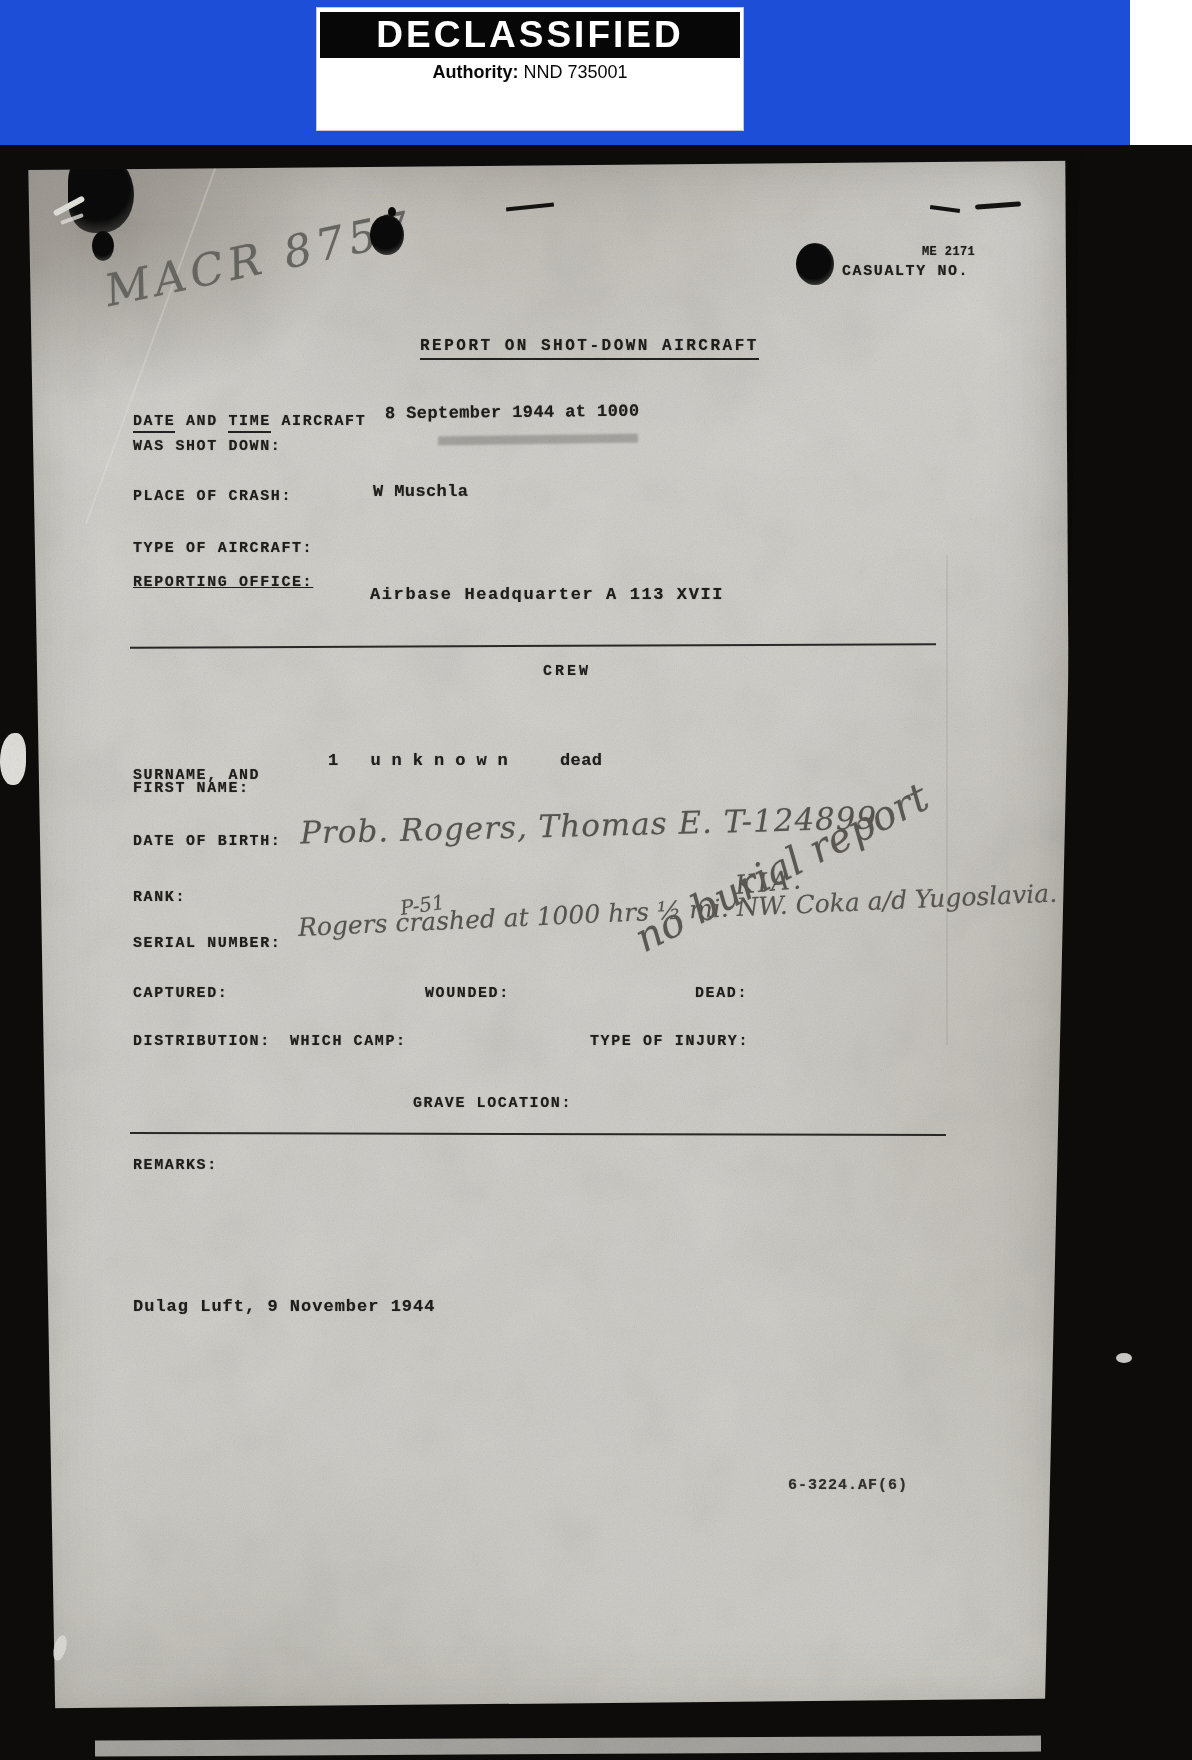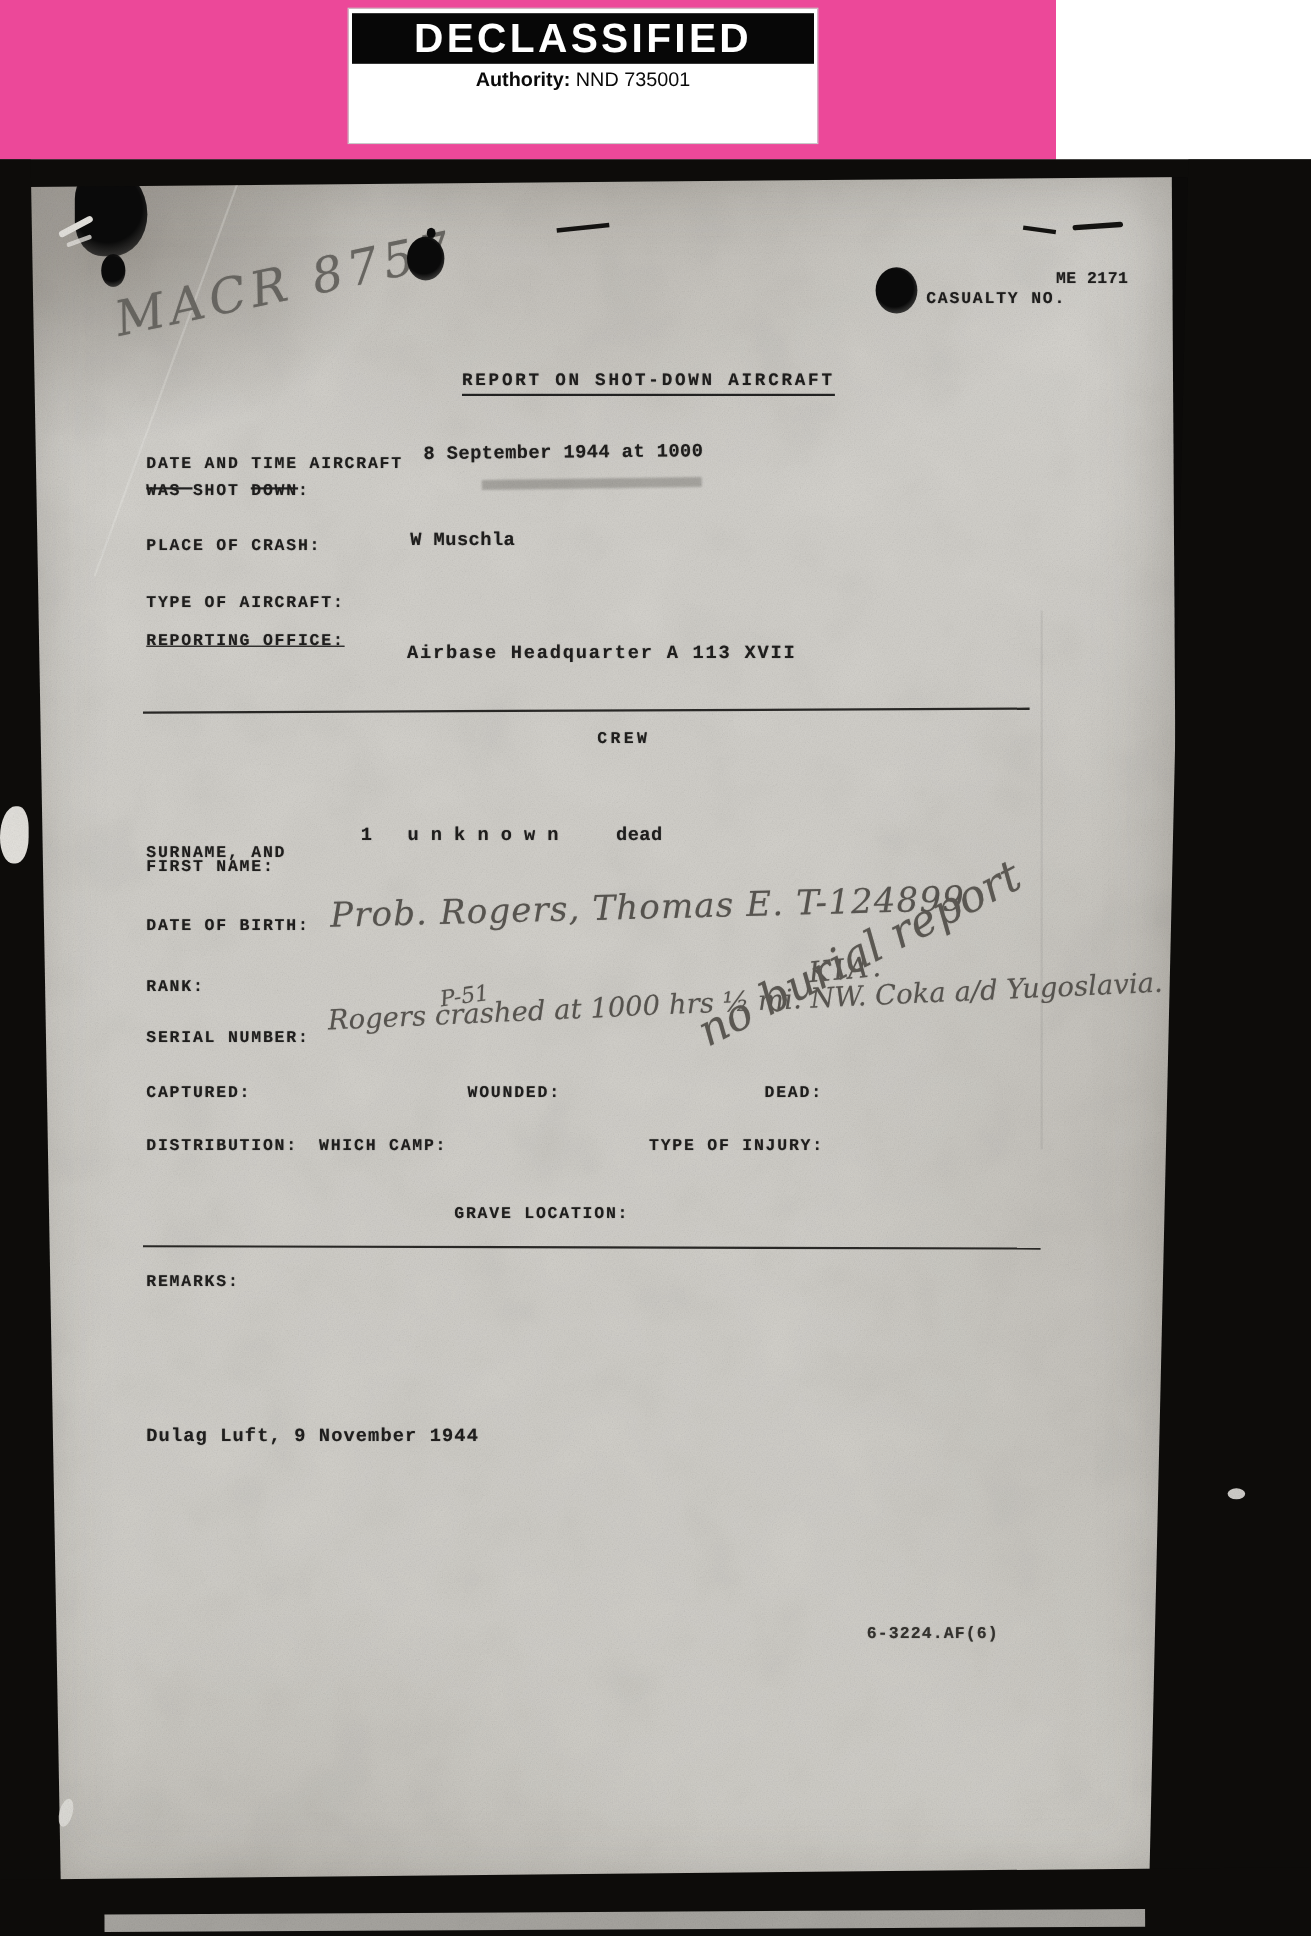--- a/index.html
+++ b/index.html
@@ -1,19 +1,19 @@
 <!DOCTYPE html>
 <html><head>
 <meta charset="utf-8">
 <style>
   html,body{margin:0;padding:0;background:#222;}
   #page{position:relative;width:1192px;height:1760px;overflow:hidden;background:#fff;font-family:"Liberation Sans",sans-serif;}
 
   
-  #stamp-strip{position:absolute;left:0;top:0;width:960px;height:145px;background:#ec4899;}
+  #stamp-strip{position:absolute;left:0;top:0;width:1130px;height:145px;background:#1d4ed8;}
   #stamp-box{position:absolute;left:317px;top:8px;width:426px;height:122px;background:#fff;outline:1px solid #c9c9c9;}
   #stamp-bar{position:absolute;left:3px;top:4px;right:3px;height:46px;background:#070707;display:flex;align-items:center;justify-content:center;}
   #stamp-bar .t{color:#fff;font-weight:bold;font-size:37px;letter-spacing:3px;font-family:"Liberation Sans",sans-serif;}
   .stamp-line{position:absolute;left:0;right:0;text-align:center;font-size:18px;color:#0a0a0a;white-space:nowrap;}
   .stamp-line b{font-weight:bold;}
   #stamp-l2{top:54px;}
   #stamp-l3{top:88px;}
 
   
   #scan{position:absolute;left:0;top:145px;width:1192px;height:1615px;background:#0b0a09;overflow:hidden;}
@@ -30,21 +30,21 @@
   #band-top{left:-20px;top:-14px;width:1240px;height:34px;transform:rotate(-0.5deg);}
   #band-left{left:-40px;top:-25px;width:82px;height:1670px;transform:rotate(-1deg);}
   #band-right{left:1062px;top:-25px;width:160px;height:1670px;transform:rotate(1.3deg);}
   #band-bottom{left:-20px;top:1558px;width:1240px;height:90px;transform:rotate(-0.55deg);}
 
   
   .typed{position:absolute;font-family:"Liberation Mono",monospace;font-weight:bold;color:#1f1e1d;
          white-space:nowrap;text-shadow:0 0 1px rgba(30,30,30,.55);}
   .lbl{font-size:15px;letter-spacing:1.6px;}
   .val{font-size:17px;letter-spacing:0.4px;}
-  .uw{border-bottom:2px solid #222;padding-bottom:13px;}
+  .uw{border-bottom:2px solid #222;padding-bottom:1px;}
 
   
   .hand{position:absolute;font-family:"DejaVu Serif",serif;font-style:italic;color:#5a5752;white-space:nowrap;
         text-shadow:0 0 1px rgba(90,87,82,.4);}
 
   .rule{position:absolute;height:2px;background:#2a2927;}
 
   .blob{position:absolute;border-radius:50%;background:radial-gradient(circle at 45% 45%, #0a0a0a 55%, rgba(10,10,10,.75) 75%, rgba(10,10,10,0) 100%);}
   .smear{position:absolute;background:#8d8b86;opacity:.6;filter:blur(1px);}
   .inkmark{position:absolute;background:#141311;}
@@ -80,21 +80,21 @@
     <div class="inkmark" style="left:975px;top:58px;width:46px;height:5px;transform:rotate(-4deg);border-radius:3px;"></div>
     <div class="blob" style="left:68px;top:8px;width:66px;height:80px;border-radius:40% 60% 55% 45%;"></div>
     <div class="blob" style="left:92px;top:86px;width:22px;height:30px;"></div>
 
     <div class="hand" style="left:102px;top:88px;font-size:44px;letter-spacing:5px;transform:rotate(-12deg);color:#6b6964;">MACR 8757</div>
 
     <div class="blob" style="left:370px;top:70px;width:34px;height:40px;"></div>
     <div class="blob" style="left:388px;top:62px;width:8px;height:10px;"></div>
     <div class="blob" style="left:796px;top:98px;width:38px;height:42px;"></div>
     <span class="typed lbl" style="left:842px;top:118px;">CASUALTY NO.</span>
-    <span class="typed val" style="left:960px;top:100px;font-size:15px;">ME 2171</span>
+    <span class="typed val" style="left:922px;top:100px;font-size:12px;">ME 2171</span>
 
     <span class="typed" style="left:420px;top:192px;font-size:16px;letter-spacing:2.5px;border-bottom:2px solid #222;padding-bottom:3px;">REPORT ON SHOT-DOWN AIRCRAFT</span>
 
     <span class="typed lbl" style="left:133px;top:268px;">
       <span class="uw">DATE</span>
       <span>AND</span>
       <span class="uw">TIME</span>
       <span>AIRCRAFT</span>
     </span>
     <span class="typed lbl" style="left:133px;top:293px;">WAS SHOT DOWN:</span>

